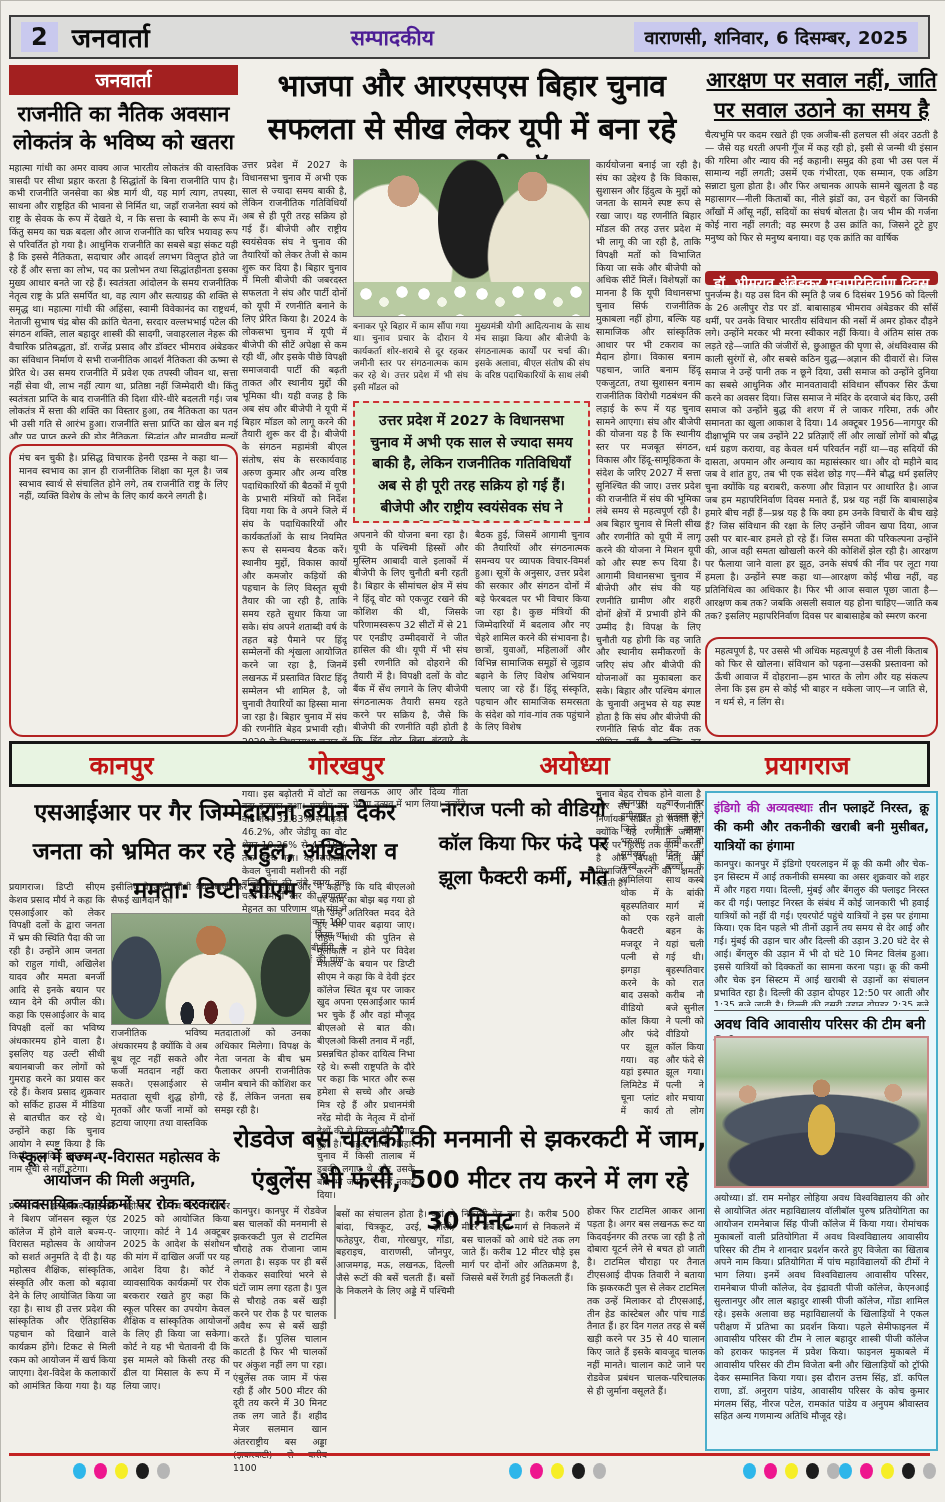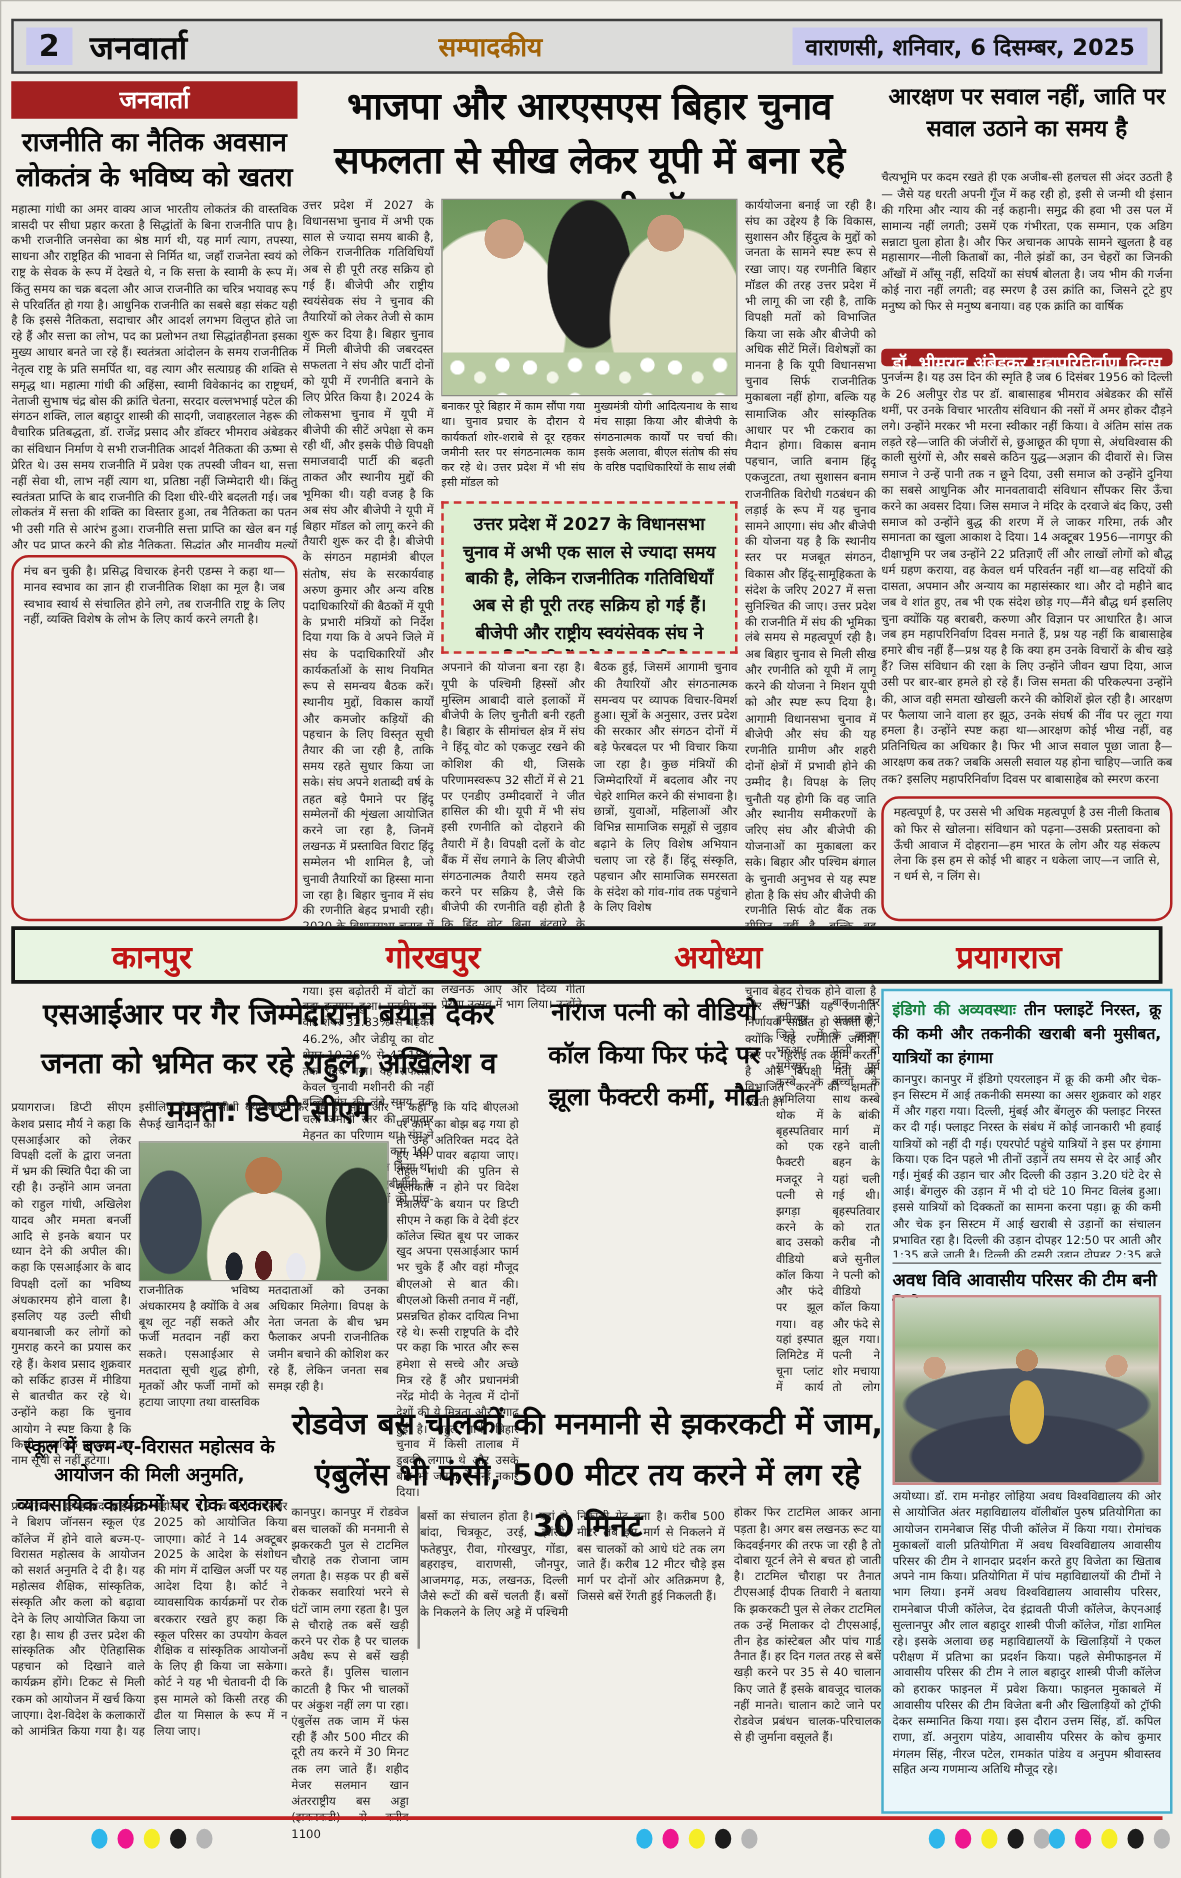--- a/index.html
+++ b/index.html
@@ -4,21 +4,21 @@
 <style>
   html,body{margin:0;padding:0;background:#9a9a9a;}
   .page{position:relative;width:945px;height:1502px;margin:0 auto;background:#f1efe9;
         font-family:"DejaVu Sans",sans-serif;overflow:hidden;border:1px solid #b9b7b0;}
   .abs{position:absolute;}
   
   .masthead{left:8px;top:14px;width:921px;height:44px;background:#dcdcda;border:2px solid #3c3c3c;
             display:flex;align-items:center;padding:0 10px;box-sizing:border-box;}
   .pagenum{background:#c9c9ee;font-size:24px;font-weight:800;color:#111;padding:1px 10px;margin-right:14px;}
   .papername{font-size:26px;font-weight:800;color:#0a0a0a;letter-spacing:.5px;}
-  .sectiontitle{flex:1;text-align:center;font-size:21px;font-weight:800;color:#a16207;}
+  .sectiontitle{flex:1;text-align:center;font-size:21px;font-weight:800;color:#4c1d95;}
   .dateline{background:#c9c9ee;font-size:18px;font-weight:700;color:#111;padding:3px 10px;}
   
   .body-txt{font-size:9.3px;line-height:1.38;text-align:justify;color:#1a1a1a;overflow:hidden;}
   .headline{color:#0a0a0a;font-weight:800;text-align:center;}
   .red-banner{background:#a32020;color:#fff;font-weight:800;text-align:center;}
   .note-box{border:2px solid #b32222;border-radius:14px;padding:6px 8px;box-sizing:border-box;}
   
   .editorial{left:8px;top:64px;width:229px;height:672px;display:flex;flex-direction:column;}
   .editorial .red-banner{height:30px;line-height:30px;font-size:19px;margin-bottom:5px;}
   .editorial .headline{font-size:21px;line-height:1.35;margin-bottom:5px;}
@@ -47,21 +47,21 @@
                  #b9cba2;background-size:58px 28px;}
   .lead-caps{display:flex;gap:7px;height:76px;margin-top:3px;}
   .lead-caps .body-txt{width:115px;font-size:8.9px;}
   .pull-quote{margin-top:5px;height:122px;background:#ddefd2;border:2px dashed #cc3333;
       box-sizing:border-box;padding:7px 9px;font-size:14px;font-weight:600;line-height:1.55;
       text-align:center;color:#101010;overflow:hidden;}
   .lead-two{display:flex;gap:7px;flex:1;margin-top:6px;}
   .lead-two .body-txt{width:115px;}
   
   .ambedkar{left:704px;top:64px;width:233px;height:672px;display:flex;flex-direction:column;}
-  .ambedkar .headline{font-size:18px;line-height:1.45;margin-bottom:20px;}
+  .ambedkar .headline{font-size:21px;line-height:1.45;margin-bottom:3px;text-decoration:underline;}
   .ambedkar .top-txt{height:138px;}
   .ambedkar .red-banner{height:14px;line-height:24px;font-size:14px;border-radius:4px;margin:4px 0;}
   .ambedkar .bot-txt{flex:1;}
   .ambedkar .note-box{height:100px;margin-top:5px;}
   
   .citybar{left:8px;top:740px;width:921px;height:46px;background:#e8f4e2;border:3px solid #161616;
       box-sizing:border-box;display:flex;align-items:center;justify-content:space-around;}
   .cityname{font-size:25px;font-weight:800;color:#c01313;}
   
   .sir{left:8px;top:792px;width:412px;height:348px;display:flex;flex-direction:column;}
@@ -85,21 +85,21 @@
   .sir-c3{width:98px;}
   
   .wife{left:425px;top:792px;width:278px;height:322px;display:flex;flex-direction:row;}
   .wife .headline{font-size:19.5px;line-height:1.75;height:74px;}
   .wife-cols{display:flex;gap:7px;flex:1;margin-top:4px;}
   .wife-cols .body-txt{flex:1;}
   
   .bluebox{left:704px;top:790px;width:233px;height:660px;background:#eaf6fa;border:2.5px solid #49aecb;
       box-sizing:border-box;padding:6px 7px;display:flex;flex-direction:column;}
   .indigo-head{font-size:12.5px;font-weight:800;line-height:1.5;color:#0c0c0c;text-align:justify;}
-  .indigo-head .kick{color:#15803d;}
+  .indigo-head .kick{color:#a21caf;}
   .indigo-body{height:148px;margin-top:3px;}
   .avadh-head{font-size:14px;font-weight:800;color:#0a0a0a;border-top:1px solid #555;
       margin-top:4px;padding-top:3px;height:22px;}
   .photo-team{height:152px;border:2px solid #c88;
     background:
       radial-gradient(circle 9px at 15% 38%,#caa083 97%,transparent),
       radial-gradient(circle 9px at 50% 34%,#b98a63 97%,transparent),
       radial-gradient(circle 9px at 84% 37%,#caa083 97%,transparent),
       radial-gradient(ellipse 14px 26px at 50% 62%,#d8b24a 96%,transparent),
       radial-gradient(ellipse 95px 34px at 50% 86%,#3a4050 96%,transparent),

